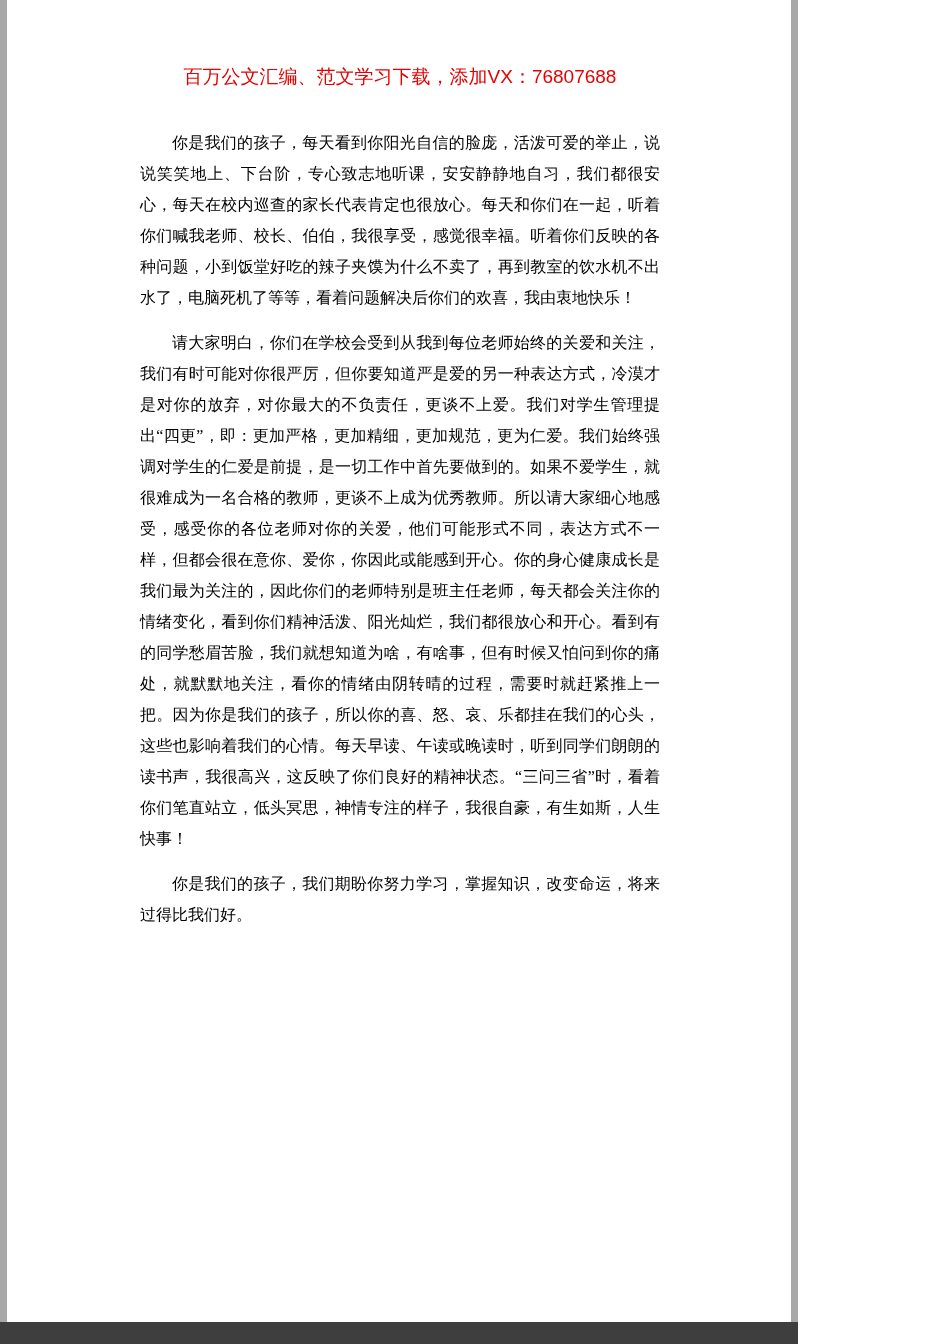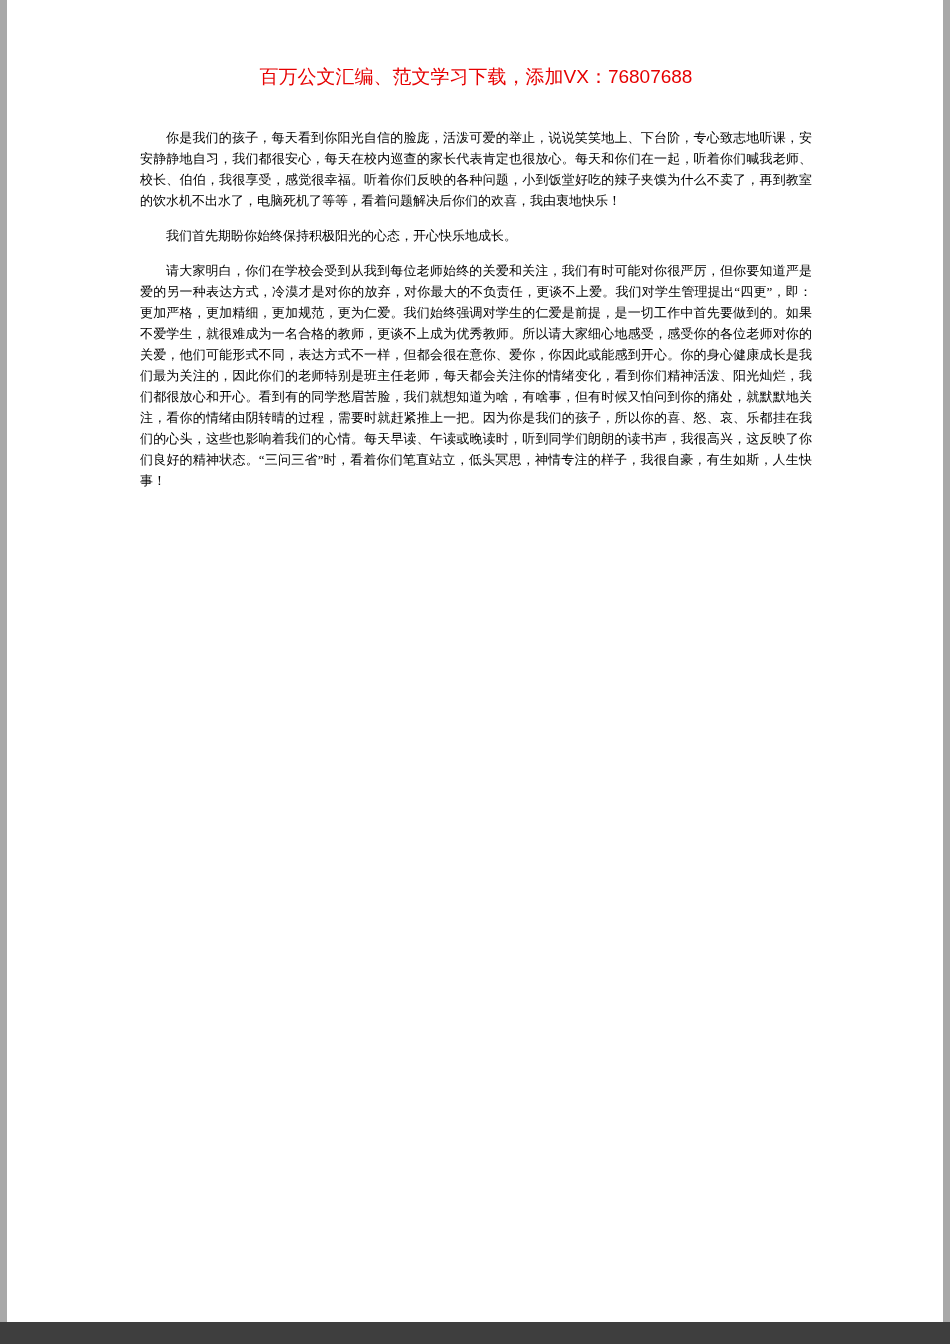--- a/index.html
+++ b/index.html
@@ -5,21 +5,21 @@
   html, body {
     margin: 0;
     padding: 0;
     width: 950px;
     height: 1344px;
     overflow: hidden;
     background: #ffffff;
   }
   .viewer {
     position: relative;
-    width: 950px;
+    width: 798px;
     height: 1344px;
     background: #ffffff;
   }
   .edge-strip {
     position: absolute;
     top: 0;
     bottom: 22px;
     width: 7px;
     background: #a8a8a8;
   }
@@ -47,43 +47,43 @@
     font-family: "Liberation Sans", "DejaVu Sans", sans-serif;
     font-size: 19px;
     line-height: 25px;
     color: #e60000;
     text-align: center;
     margin: 0 0 38px 0;
     white-space: nowrap;
   }
   .content p {
     font-family: "Liberation Serif", "DejaVu Serif", serif;
-    font-size: 13px;
-    line-height: 21px;
+    font-size: 16px;
+    line-height: 31px;
     color: #000000;
     text-align: justify;
     text-indent: 2em;
     margin: 0 0 14px 0;
     word-break: break-all;
   }
 </style>
 </head>
 <body>
 
 <div class="viewer">
 
   <div class="edge-strip left"></div>
 
   <div class="page">
     <div class="promo">百万公文汇编、范文学习下载，添加VX：76807688</div>
 
     <div class="content">
       <p>你是我们的孩子，每天看到你阳光自信的脸庞，活泼可爱的举止，说说笑笑地上、下台阶，专心致志地听课，安安静静地自习，我们都很安心，每天在校内巡查的家长代表肯定也很放心。每天和你们在一起，听着你们喊我老师、校长、伯伯，我很享受，感觉很幸福。听着你们反映的各种问题，小到饭堂好吃的辣子夹馍为什么不卖了，再到教室的饮水机不出水了，电脑死机了等等，看着问题解决后你们的欢喜，我由衷地快乐！</p>
-      <p>我们首先期盼你始终保持积极阳光的心态，开心快乐地成长。</p>
       <p>请大家明白，你们在学校会受到从我到每位老师始终的关爱和关注，我们有时可能对你很严厉，但你要知道严是爱的另一种表达方式，冷漠才是对你的放弃，对你最大的不负责任，更谈不上爱。我们对学生管理提出“四更”，即：更加严格，更加精细，更加规范，更为仁爱。我们始终强调对学生的仁爱是前提，是一切工作中首先要做到的。如果不爱学生，就很难成为一名合格的教师，更谈不上成为优秀教师。所以请大家细心地感受，感受你的各位老师对你的关爱，他们可能形式不同，表达方式不一样，但都会很在意你、爱你，你因此或能感到开心。你的身心健康成长是我们最为关注的，因此你们的老师特别是班主任老师，每天都会关注你的情绪变化，看到你们精神活泼、阳光灿烂，我们都很放心和开心。看到有的同学愁眉苦脸，我们就想知道为啥，有啥事，但有时候又怕问到你的痛处，就默默地关注，看你的情绪由阴转晴的过程，需要时就赶紧推上一把。因为你是我们的孩子，所以你的喜、怒、哀、乐都挂在我们的心头，这些也影响着我们的心情。每天早读、午读或晚读时，听到同学们朗朗的读书声，我很高兴，这反映了你们良好的精神状态。“三问三省”时，看着你们笔直站立，低头冥思，神情专注的样子，我很自豪，有生如斯，人生快事！</p>
+      <p>你是我们的孩子，我们期盼你努力学习，掌握知识，改变命运，将来过得比我们好。</p>
     </div>
   </div>
 
   <div class="edge-strip right"></div>
 
   <div class="bottom-bar"></div>
 
 </div>
 
 </body></html>

